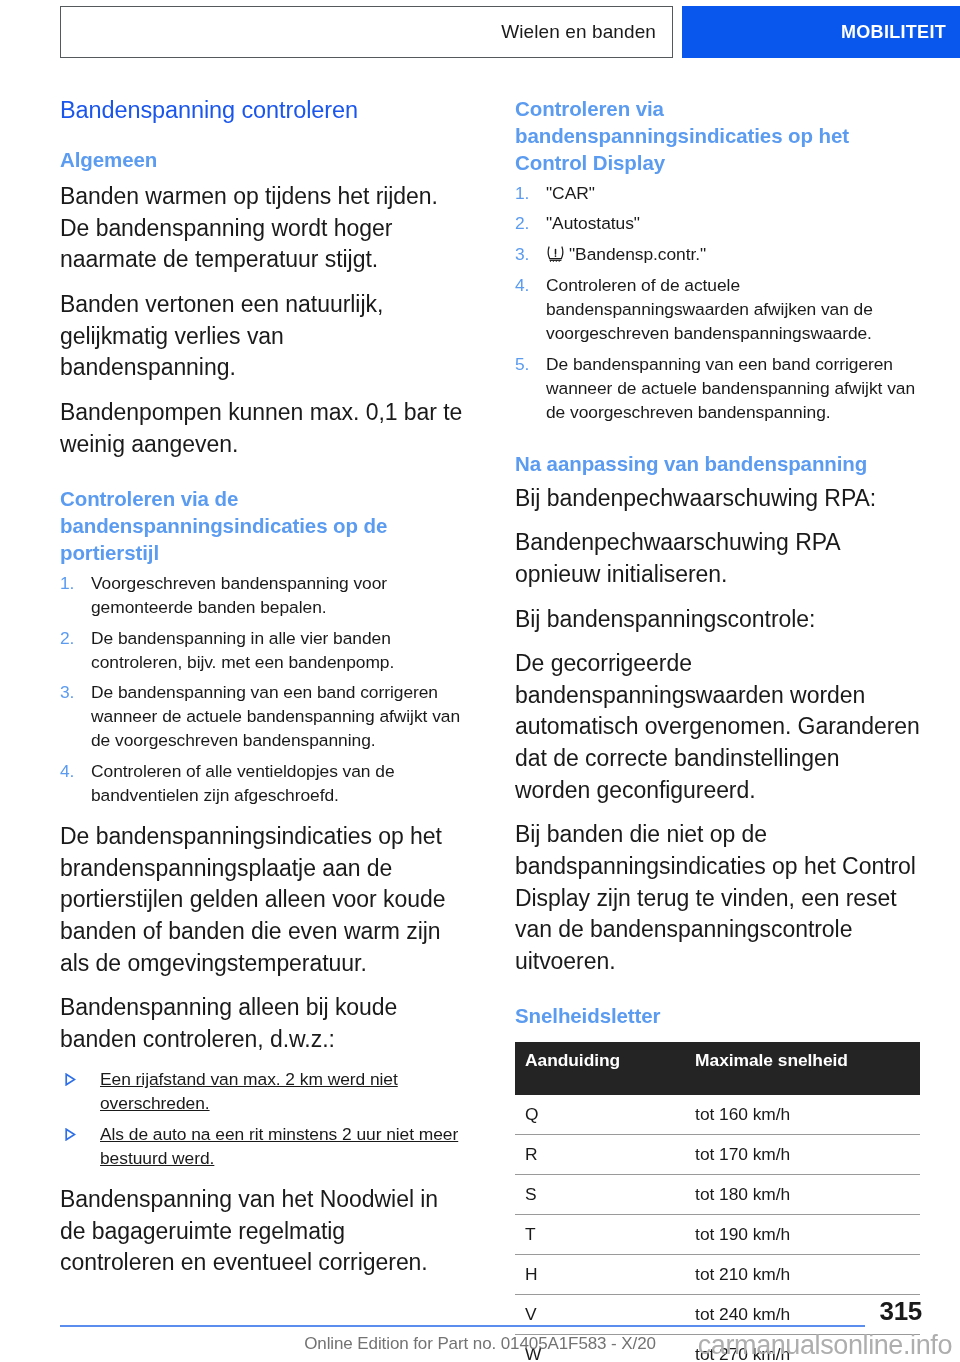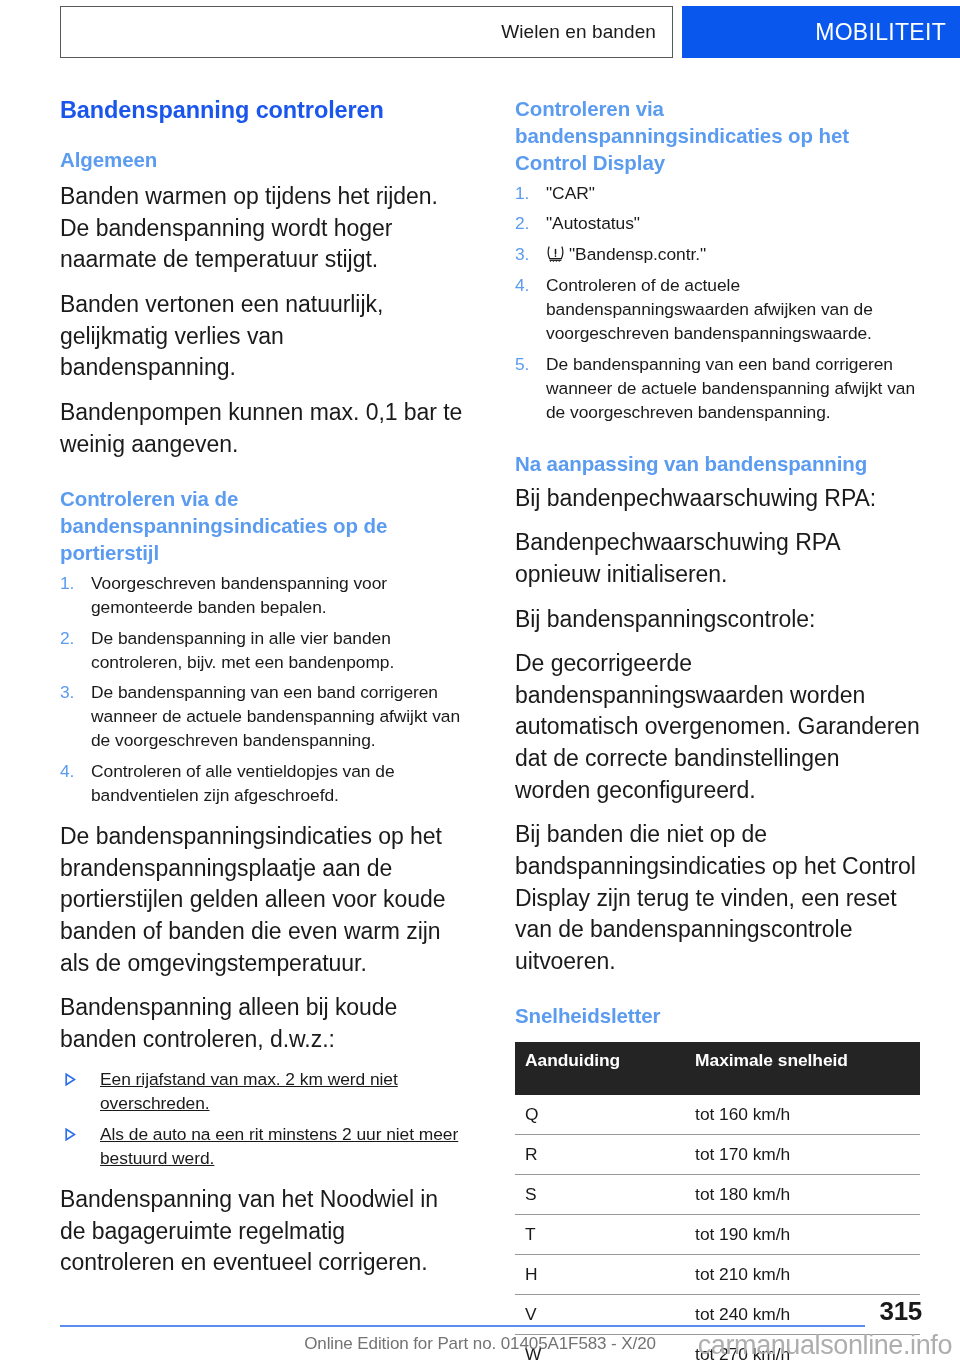--- a/index.html
+++ b/index.html
@@ -49,40 +49,40 @@
     flex: 0 0 278px;
     background: #0a57ee;
     display: flex;
     align-items: center;
     justify-content: flex-end;
     padding-right: 14px;
     margin-left: 9px;
   }
   .runhead-tab-label {
     color: #ffffff;
-    font-size: 23px;
-    font-weight: normal;
+    font-size: 18px;
+    font-weight: bold;
     letter-spacing: 0.3px;
   }
 
   
   .columns {
     position: absolute;
     top: 96px;
     left: 60px;
     width: 860px;
     display: flex;
     gap: 50px;
   }
   .col { width: 405px; }
 
   h1.doc-h1 {
     color: #1a56ec;
     font-size: 23.5px;
-    font-weight: bold;
+    font-weight: normal;
     line-height: 1.25;
     margin-bottom: 22px;
     letter-spacing: -0.1px;
   }
   h2.doc-h2 {
     color: #5b9bf0;
     font-size: 20.5px;
     font-weight: bold;
     line-height: 1.31;
     margin-bottom: 7px;

